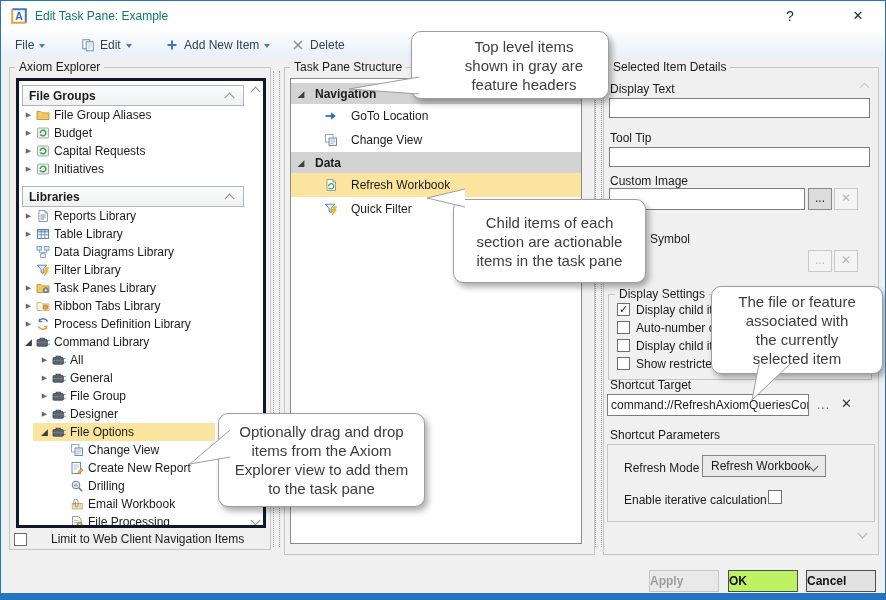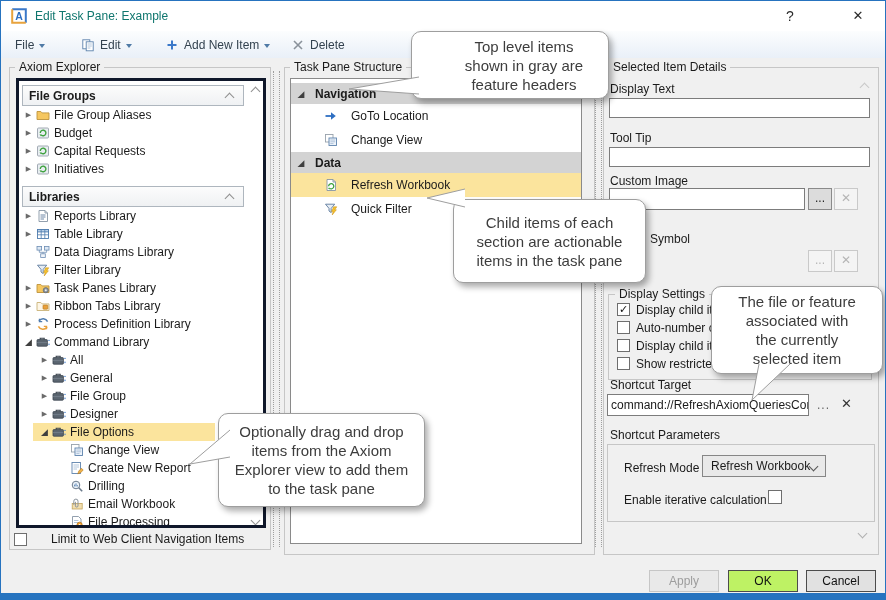--- a/index.html
+++ b/index.html
@@ -107,21 +107,21 @@
   #gb-shortcut-params{position:absolute;left:3px;top:376px;width:266px;height:76px;border:1px solid #c6c6c6;}
   #lbl-refresh-mode{position:absolute;left:16px;top:16px;}
   #dd-refresh-mode{position:absolute;left:94px;top:10px;width:124px;height:22px;background:#e9e9e9;
     border:1px solid #868686;box-sizing:border-box;display:flex;align-items:center;}
   #dd-refresh-mode span{margin-left:8px;}
   #dd-refresh-mode .chev{position:absolute;right:8px;top:7px;border-color:#555;}
   #lbl-iterative{position:absolute;left:16px;top:48px;}
   #cb-iterative{position:absolute;left:160px;top:45px;width:14px;height:14px;}
 
   
-  .fbtn{position:absolute;top:569px;width:70px;height:22px;box-sizing:border-box;text-align:center;line-height:20px;cursor:default;}
+  .fbtn{position:absolute;top:569px;width:70px;height:22px;box-sizing:border-box;text-align:left;line-height:20px;cursor:default;font-weight:bold;}
   #btn-apply{left:648px;background:#e9e9e9;border:1px solid #c6c6c6;color:#9d9d9d;}
   #btn-ok{left:727px;background:#bef264;border:1px solid #4c4c4c;color:#111;}
   #btn-cancel{left:805px;background:#e1e1e1;border:1px solid #4c4c4c;color:#111;}
   #bottombar{position:absolute;left:0;bottom:0;width:100%;height:6px;background:#2673bf;}
 
   
   .callout{position:absolute;z-index:50;background:#fff;border:1px solid #9e9e9e;border-radius:10px;
     box-shadow:3px 4px 6px rgba(0,0,0,0.33);display:flex;flex-direction:column;justify-content:center;
     align-items:center;font-size:15px;color:#3d3d3d;line-height:19px;text-align:center;}
   #callout-1{left:410px;top:30px;width:168px;height:66px;padding-left:28px;}

